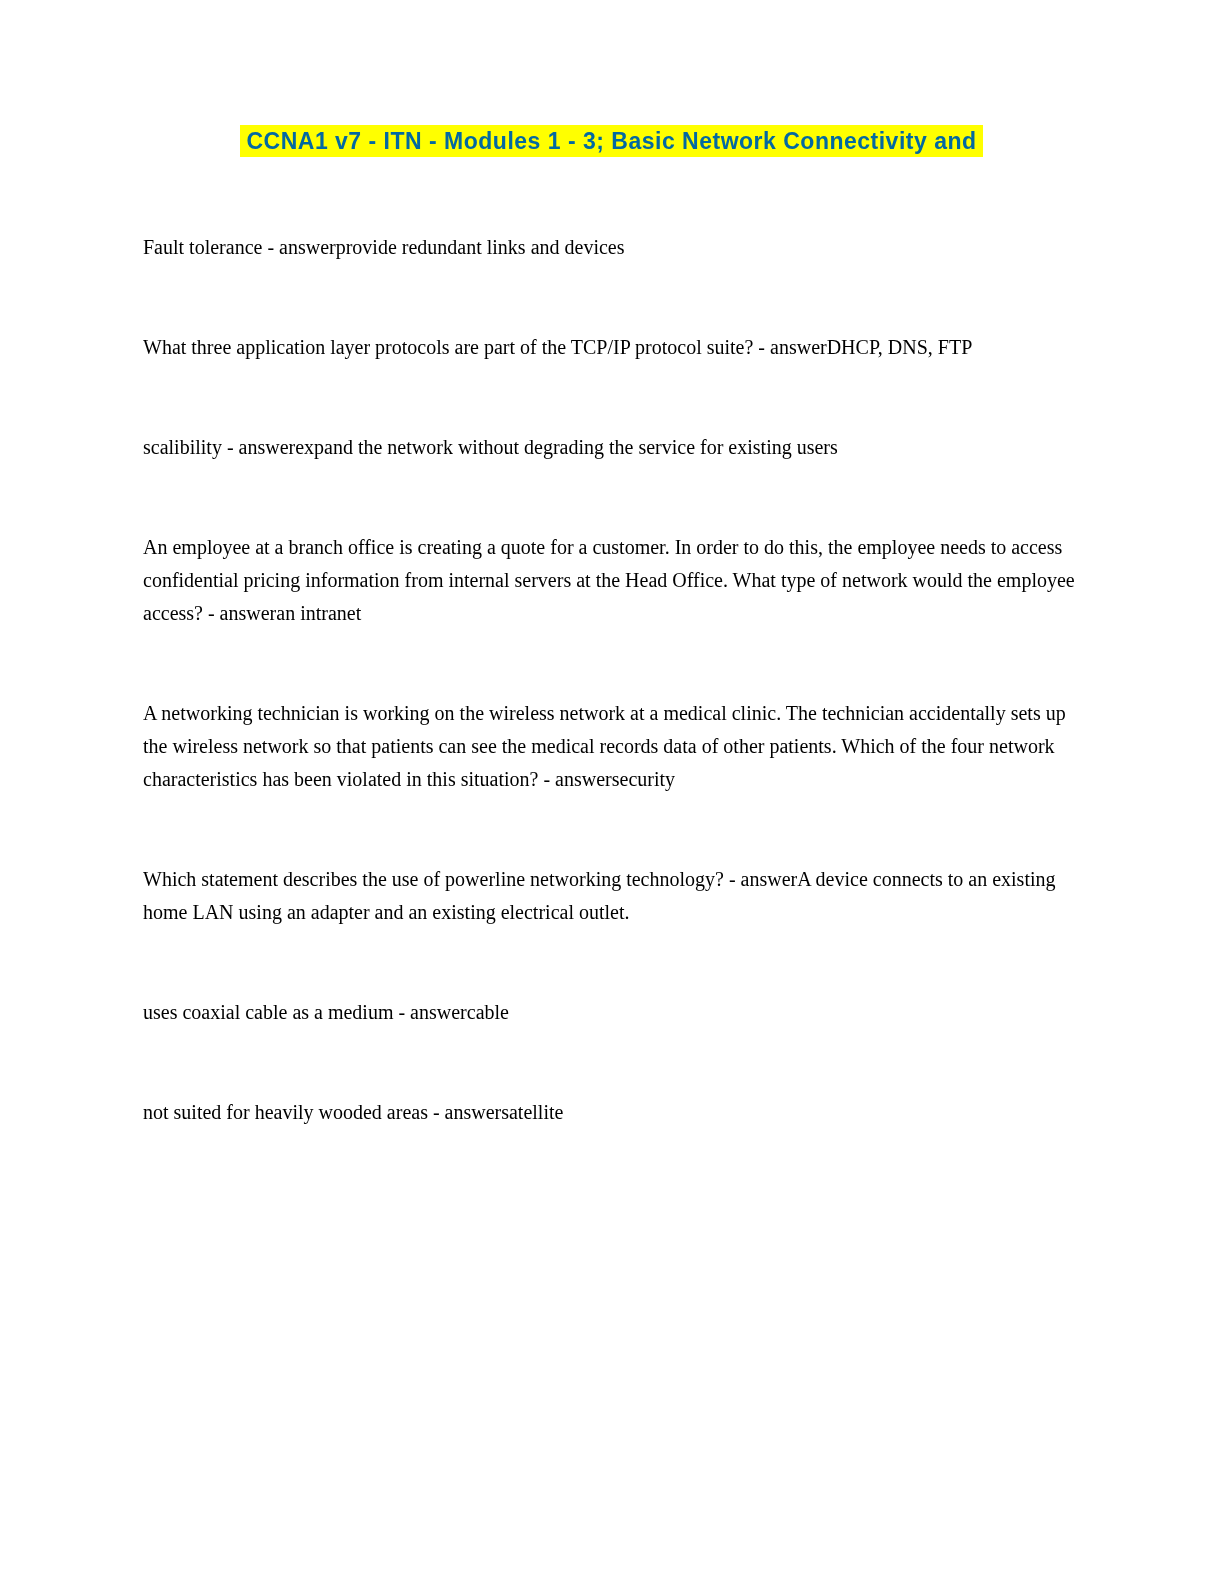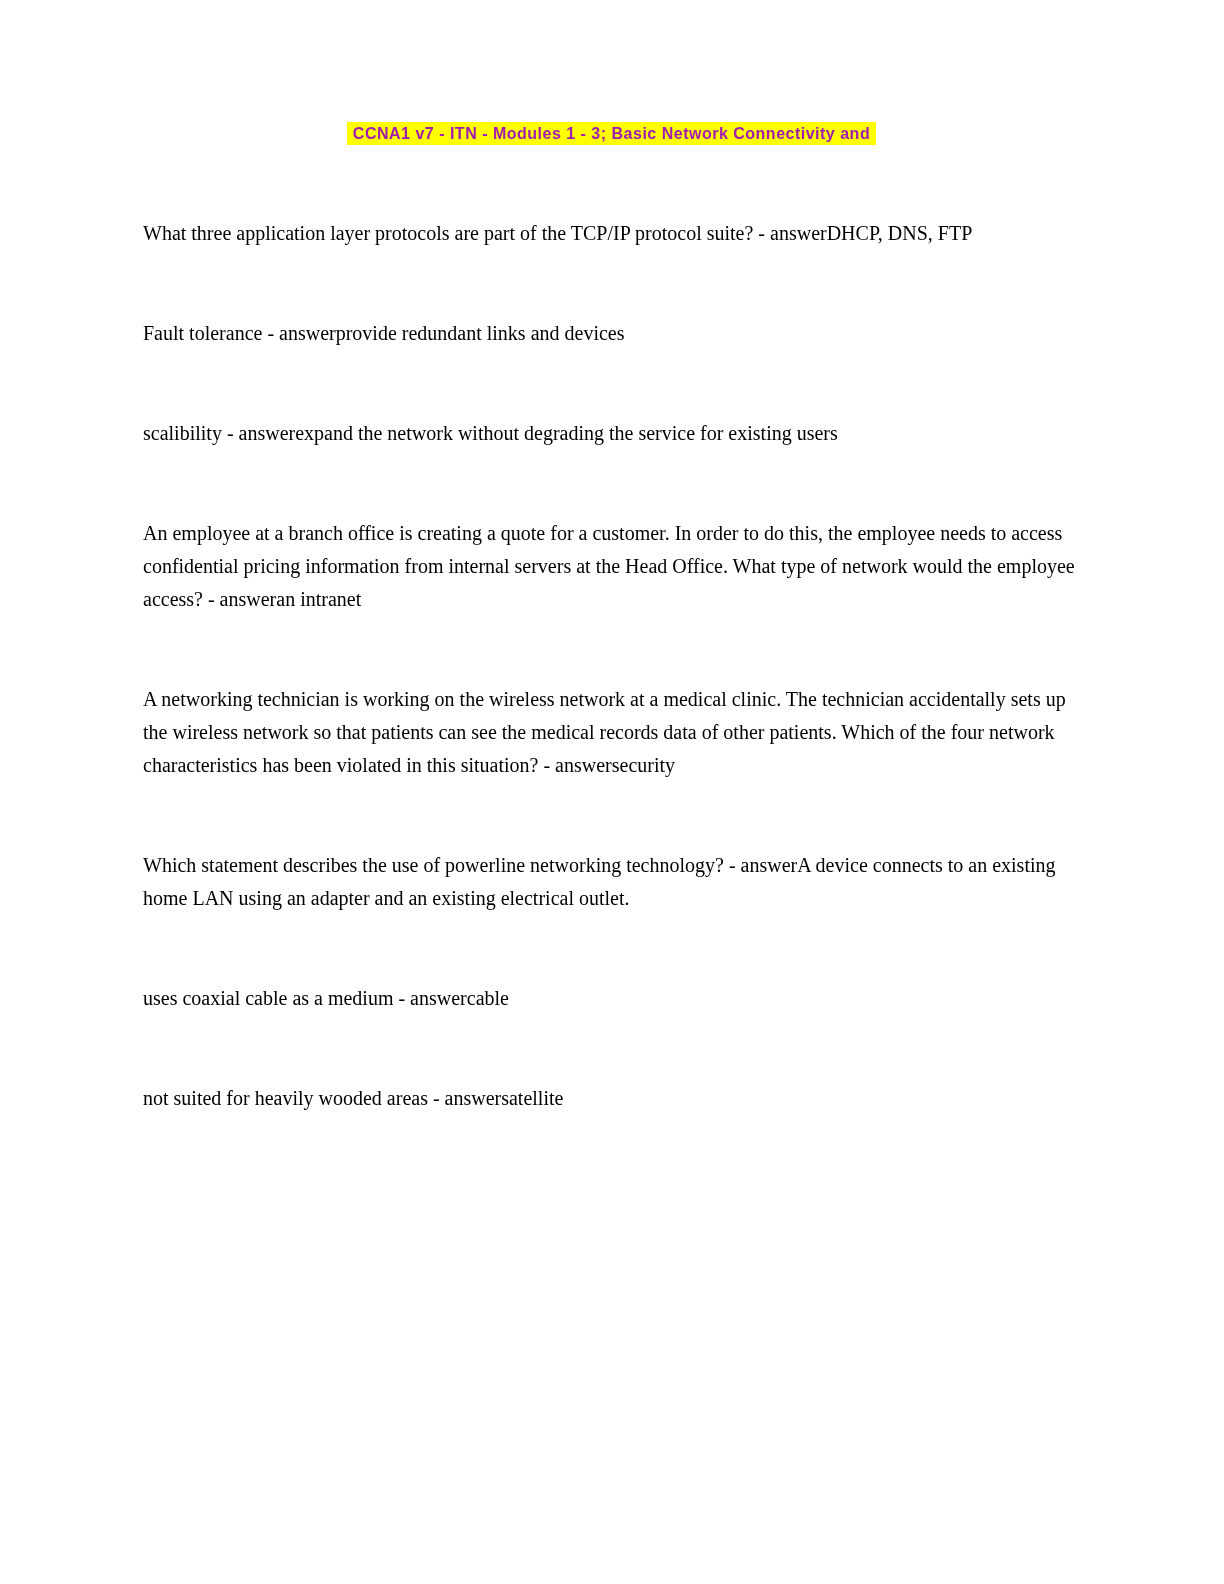--- a/index.html
+++ b/index.html
@@ -15,23 +15,23 @@
     background: #ffffff;
     box-sizing: border-box;
     padding: 118px 144px 60px 143px;
     overflow: hidden;
   }
   .title {
     margin: 0 0 66px 0;
     text-align: center;
     font-family: "Liberation Sans", sans-serif;
     font-weight: bold;
-    font-size: 16px;
+    font-size: 23px;
     line-height: 2.05;
-    color: #a21caf;
+    color: #0369a1;
     letter-spacing: 0.5px;
   }
   .title .hl {
     background: #ffff00;
     padding: 3px 6px;
   }
   .para {
     margin: 0 0 67px 0;
     font-family: "Liberation Serif", serif;
     font-size: 20px;
@@ -46,22 +46,22 @@
 </head>
 <body>
 
 <div class="page">
 
   <h1 class="title">
     <span class="hl">CCNA1 v7 - ITN - Modules 1 - 3; Basic Network Connectivity and</span>
     <br>
   </h1>
 
+  <p class="para">Fault tolerance - answerprovide redundant links and devices</p>
   <p class="para">What three application layer protocols are part of the TCP/IP protocol suite? - answerDHCP, DNS, FTP</p>
-  <p class="para">Fault tolerance - answerprovide redundant links and devices</p>
   <p class="para">scalibility - answerexpand the network without degrading the service for existing users</p>
   <p class="para">An employee at a branch office is creating a quote for a customer. In order to do this, the employee needs to access confidential pricing information from internal servers at the Head Office. What type of network would the employee access? - answeran intranet</p>
   <p class="para">A networking technician is working on the wireless network at a medical clinic. The technician accidentally sets up the wireless network so that patients can see the medical records data of other patients. Which of the four network characteristics has been violated in this situation? - answersecurity</p>
   <p class="para">Which statement describes the use of powerline networking technology? - answerA device connects to an existing home LAN using an adapter and an existing electrical outlet.</p>
   <p class="para">uses coaxial cable as a medium - answercable</p>
   <p class="para">not suited for heavily wooded areas - answersatellite</p>
 
 </div>
 
 </body></html>

